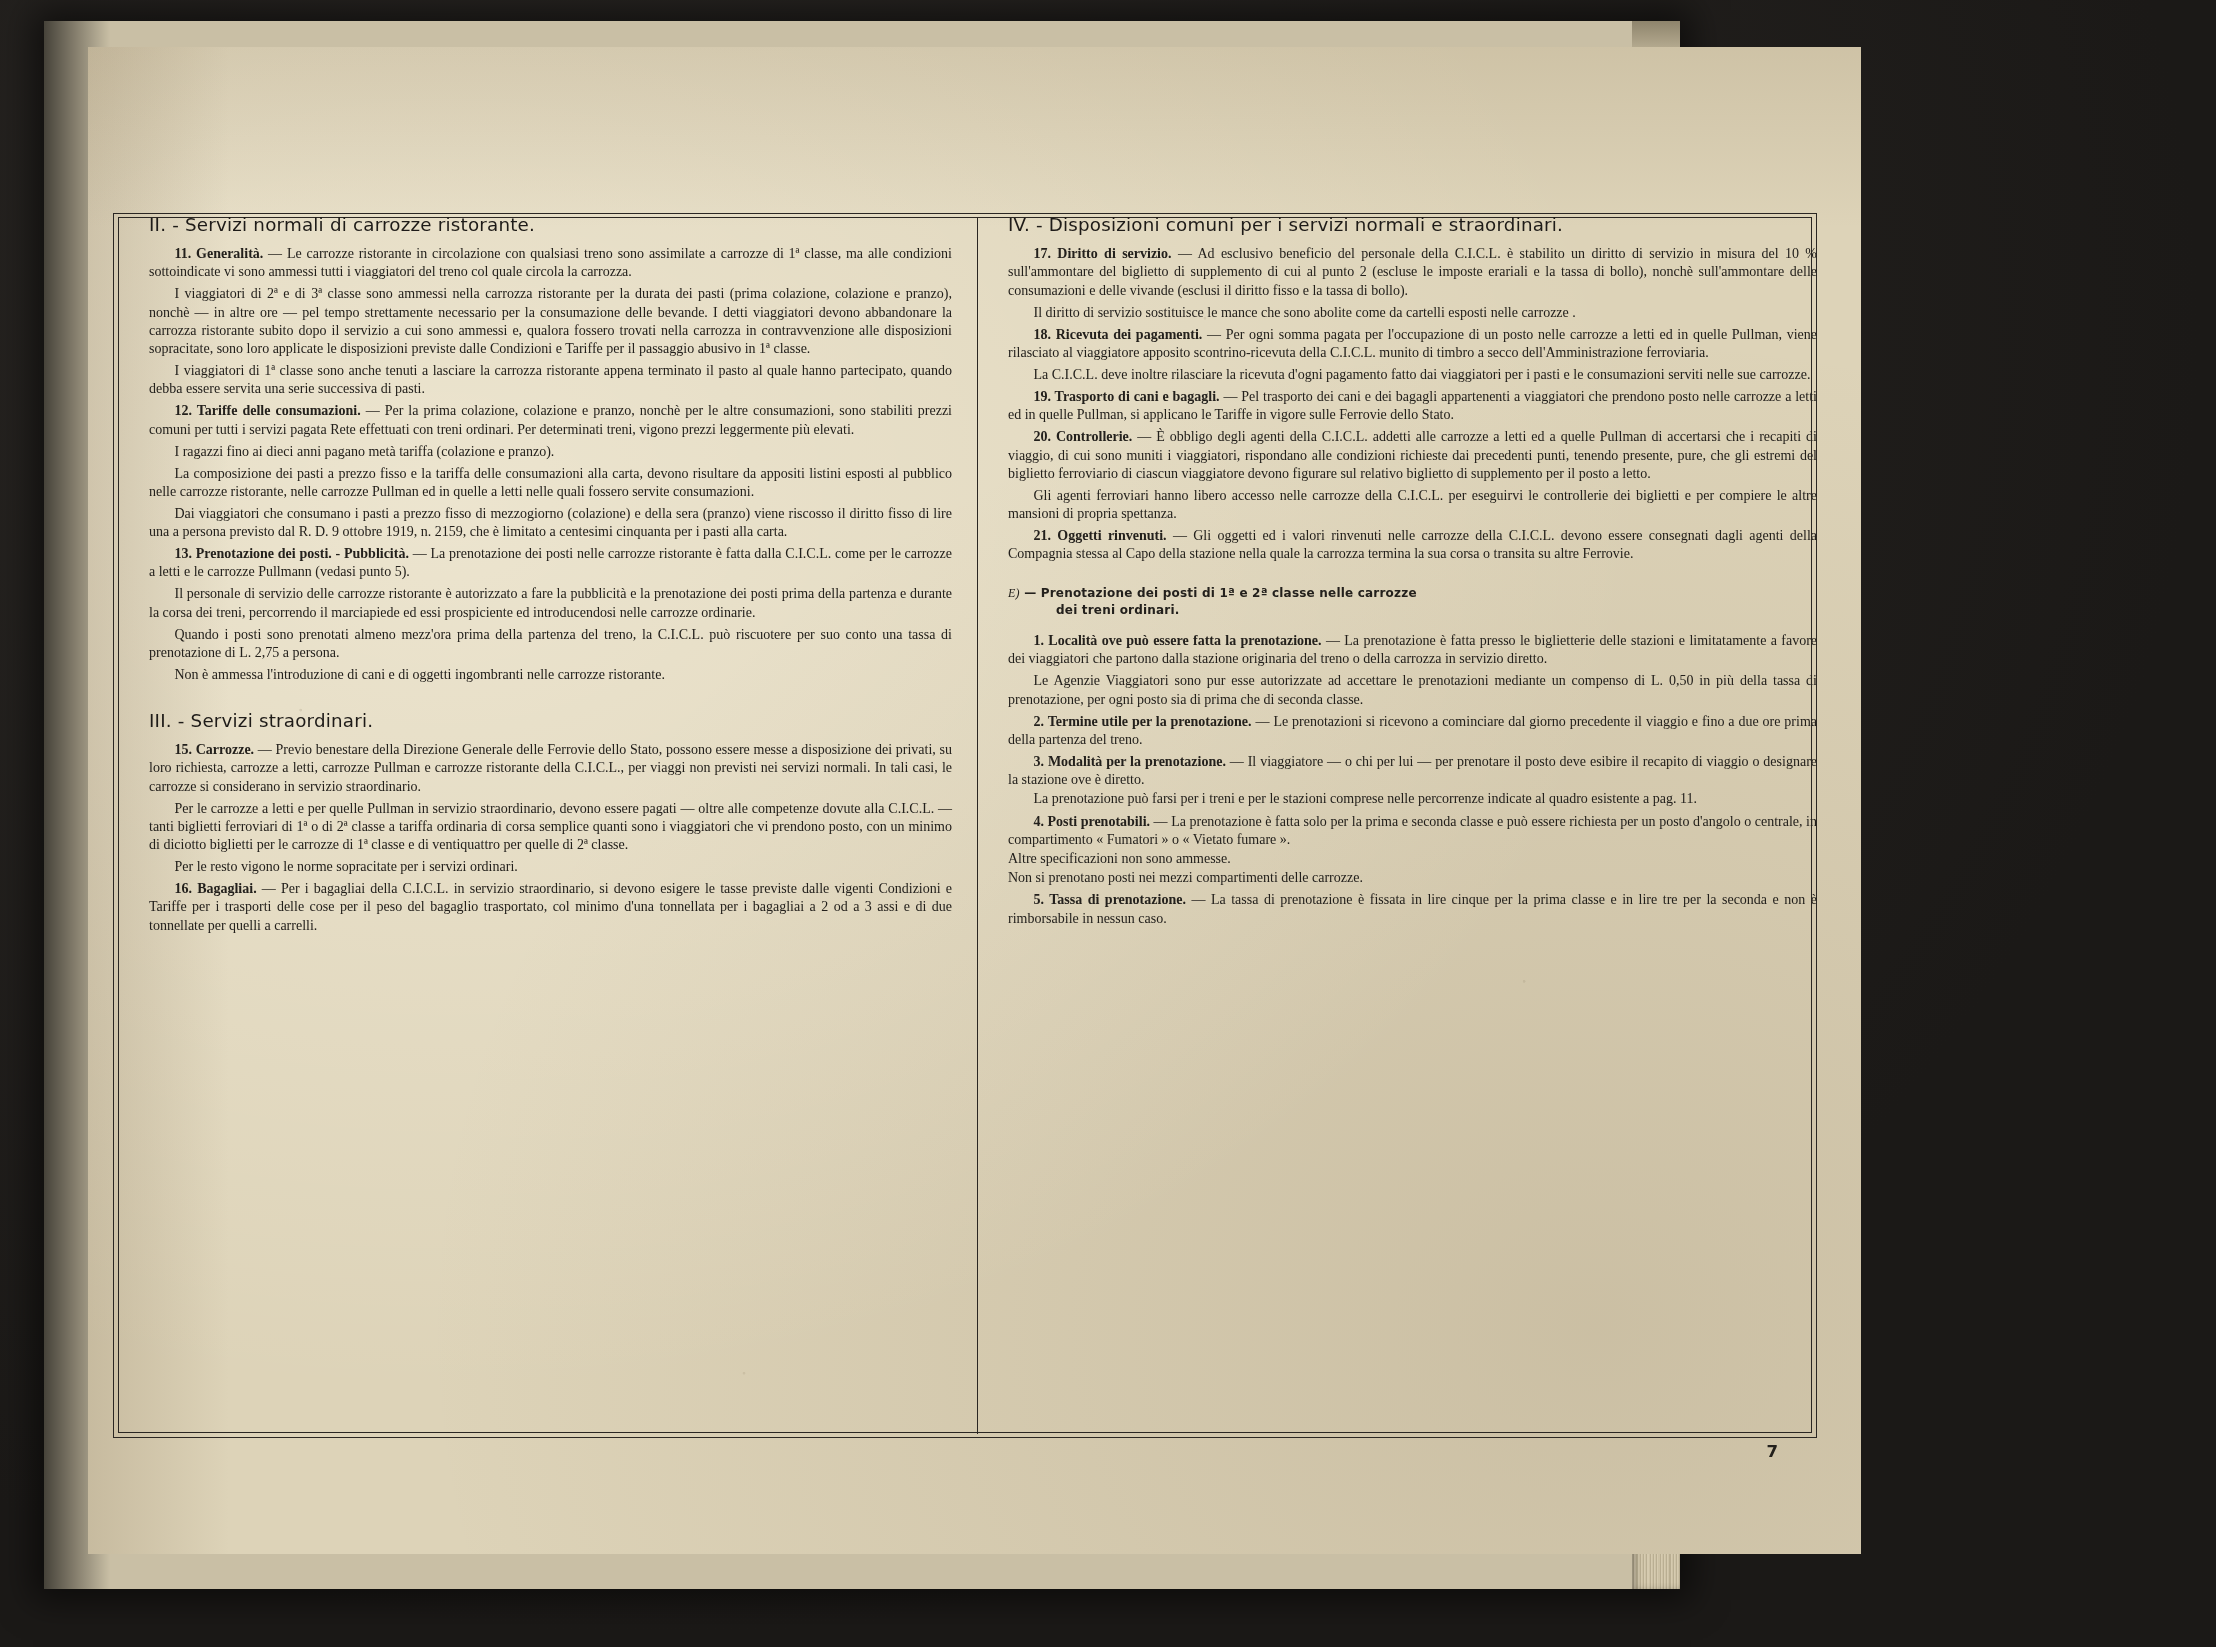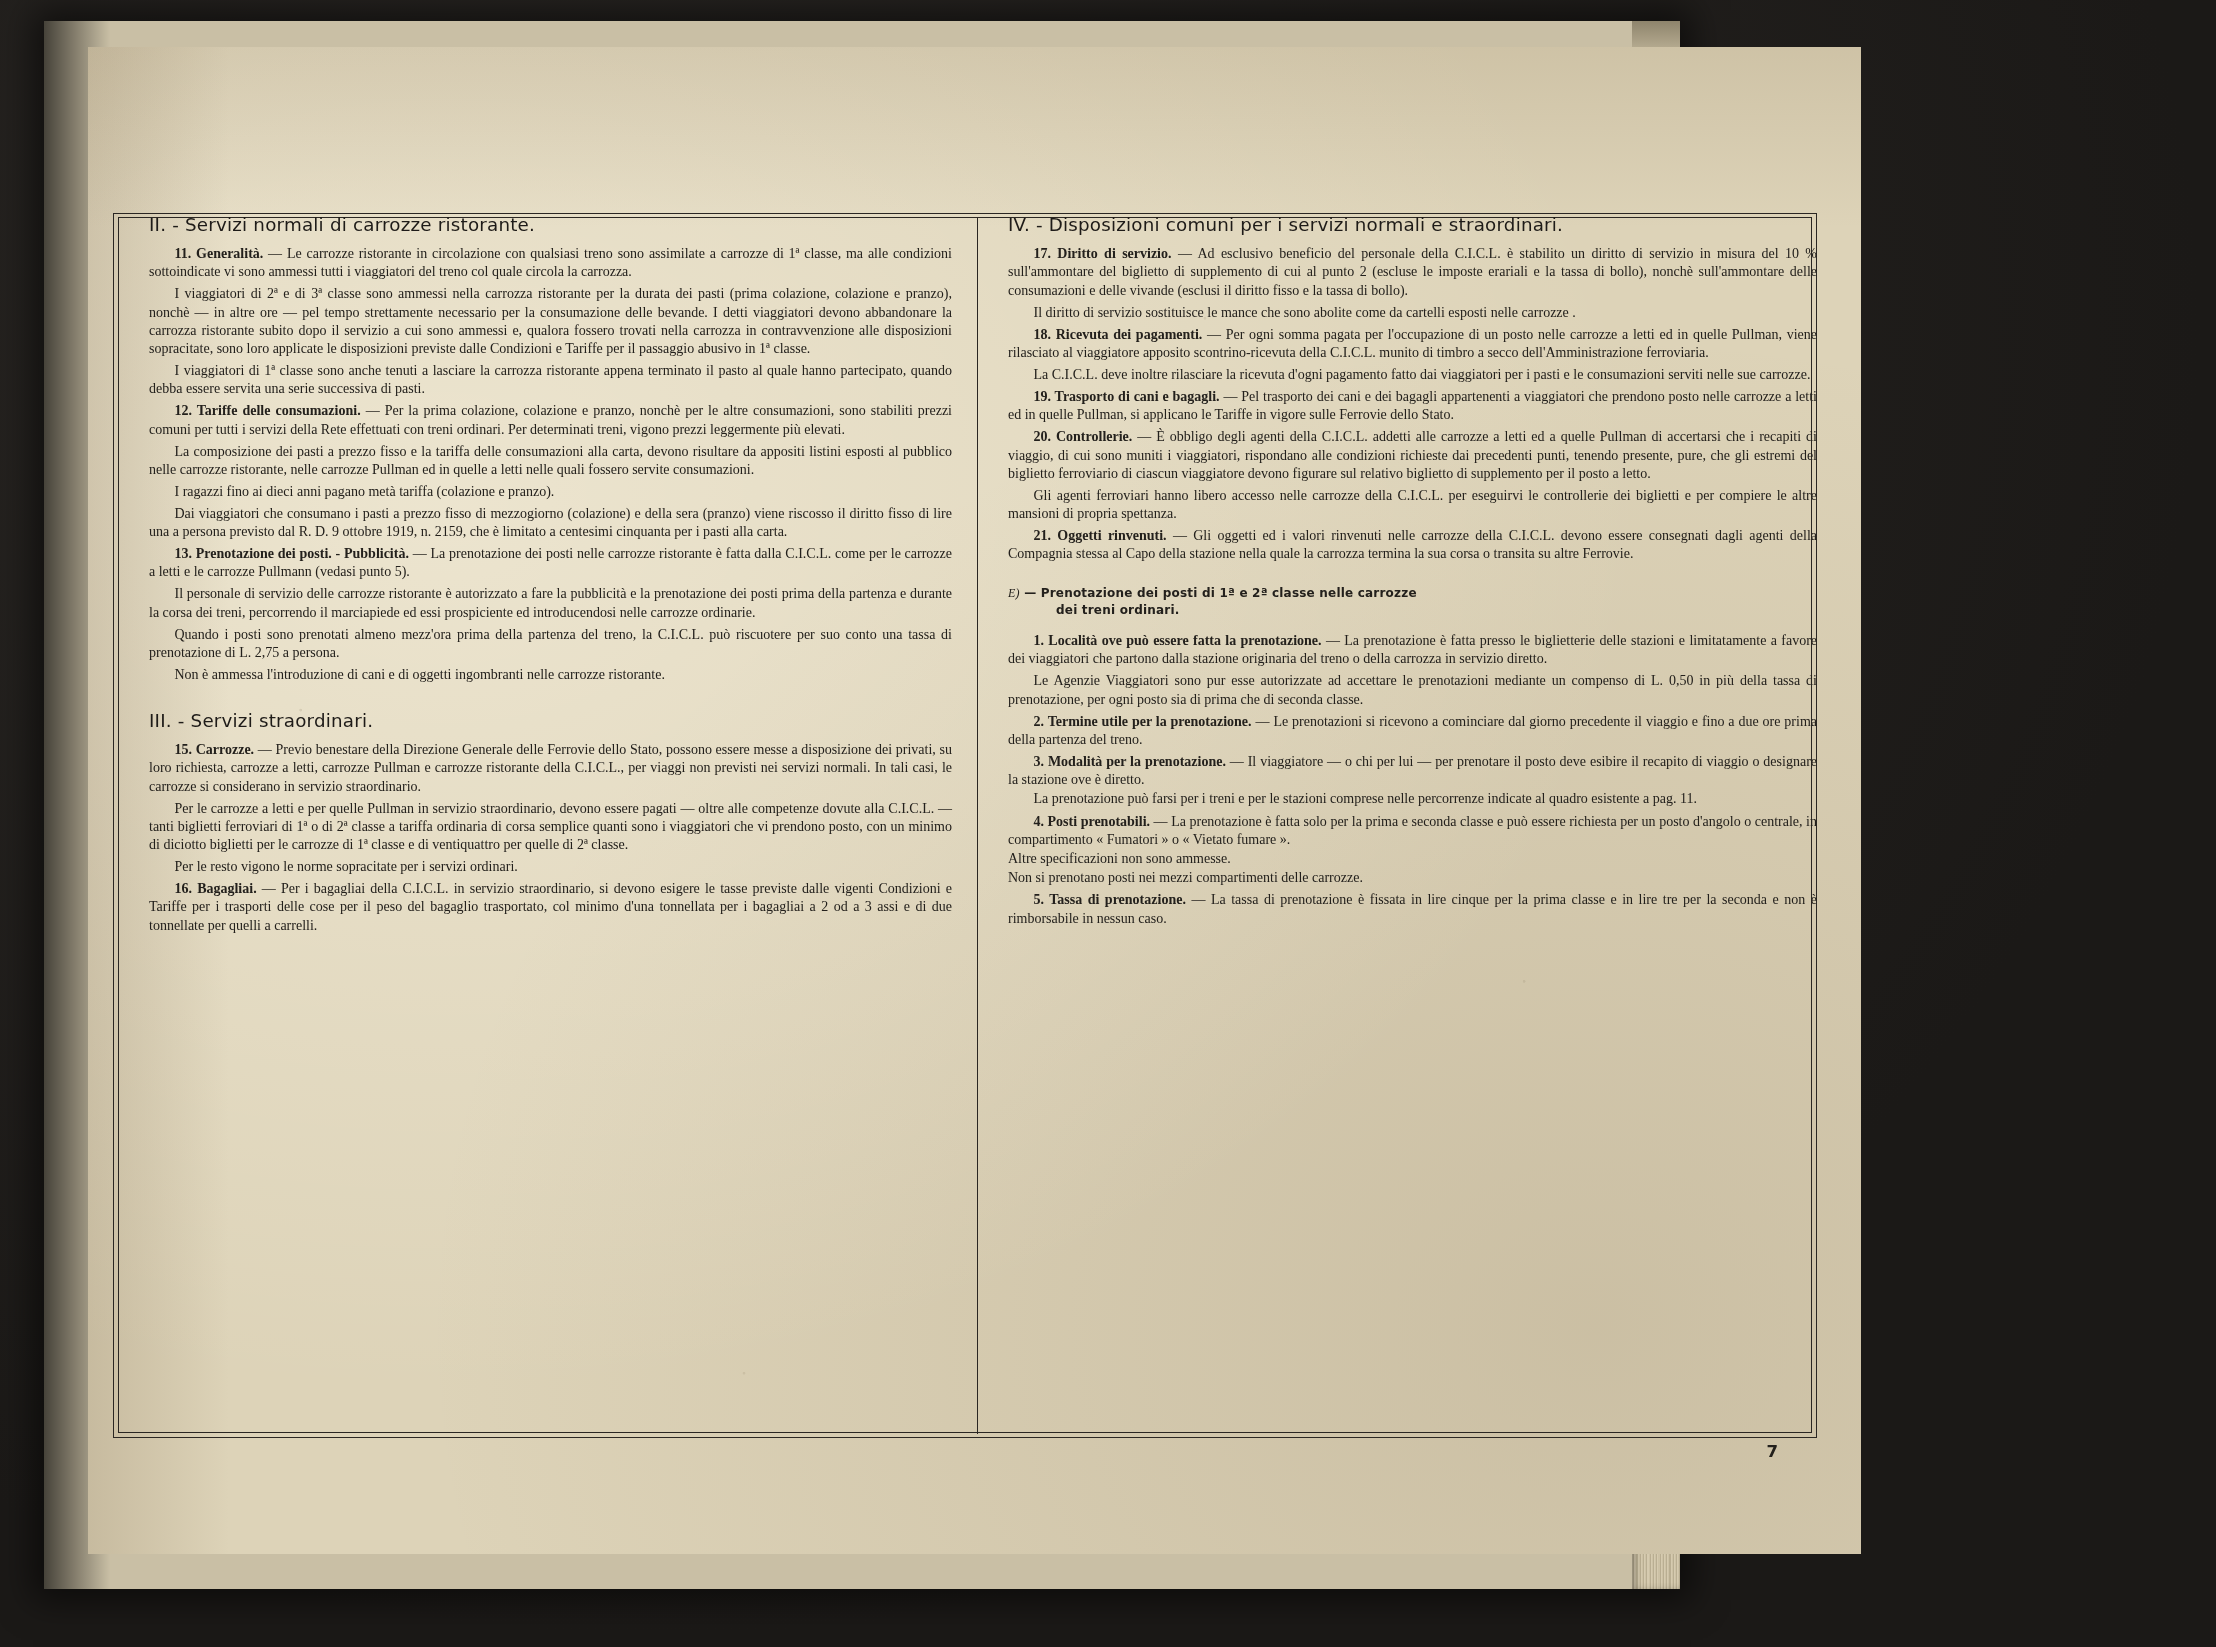--- a/index.html
+++ b/index.html
@@ -183,25 +183,25 @@
     <div class="col col-left">
 
       <h2 class="sect">II. - Servizi normali di carrozze ristorante.</h2>
 
       <p><span class="run-head">11. Generalità.</span> <span>— Le carrozze ristorante in circolazione con qualsiasi treno sono assimilate a carrozze di 1ª classe, ma alle condizioni sottoindicate vi sono ammessi tutti i viaggiatori del treno col quale circola la carrozza.</span></p>
 
       <p><span>I viaggiatori di 2ª e di 3ª classe sono ammessi nella carrozza ristorante per la durata dei pasti (prima colazione, colazione e pranzo), nonchè — in altre ore — pel tempo strettamente necessario per la consumazione delle bevande. I detti viaggiatori devono abbandonare la carrozza ristorante subito dopo il servizio a cui sono ammessi e, qualora fossero trovati nella carrozza in contravvenzione alle disposizioni sopracitate, sono loro applicate le disposizioni previste dalle Condizioni e Tariffe per il passaggio abusivo in 1ª classe.</span></p>
 
       <p><span>I viaggiatori di 1ª classe sono anche tenuti a lasciare la carrozza ristorante appena terminato il pasto al quale hanno partecipato, quando debba essere servita una serie successiva di pasti.</span></p>
 
-      <p><span class="run-head">12. Tariffe delle consumazioni.</span> <span>— Per la prima colazione, colazione e pranzo, nonchè per le altre consumazioni, sono stabiliti prezzi comuni per tutti i servizi della Rete effettuati con treni ordinari. Per determinati treni, vigono prezzi leggermente più elevati.</span></p>
+      <p><span class="run-head">12. Tariffe delle consumazioni.</span> <span>— Per la prima colazione, colazione e pranzo, nonchè per le altre consumazioni, sono stabiliti prezzi comuni per tutti i servizi pagata Rete effettuati con treni ordinari. Per determinati treni, vigono prezzi leggermente più elevati.</span></p>
+
+      <p><span>I ragazzi fino ai dieci anni pagano metà tariffa (colazione e pranzo).</span></p>
 
       <p><span>La composizione dei pasti a prezzo fisso e la tariffa delle consumazioni alla carta, devono risultare da appositi listini esposti al pubblico nelle carrozze ristorante, nelle carrozze Pullman ed in quelle a letti nelle quali fossero servite consumazioni.</span></p>
-
-      <p><span>I ragazzi fino ai dieci anni pagano metà tariffa (colazione e pranzo).</span></p>
 
       <p><span>Dai viaggiatori che consumano i pasti a prezzo fisso di mezzogiorno (colazione) e della sera (pranzo) viene riscosso il diritto fisso di lire una a persona previsto dal R. D. 9 ottobre 1919, n. 2159, che è limitato a centesimi cinquanta per i pasti alla carta.</span></p>
 
       <p><span class="run-head">13. Prenotazione dei posti. - Pubblicità.</span> <span>— La prenotazione dei posti nelle carrozze ristorante è fatta dalla C.I.C.L. come per le carrozze a letti e le carrozze Pullmann (vedasi punto 5).</span></p>
 
       <p><span>Il personale di servizio delle carrozze ristorante è autorizzato a fare la pubblicità e la prenotazione dei posti prima della partenza e durante la corsa dei treni, percorrendo il marciapiede ed essi prospiciente ed introducendosi nelle carrozze ordinarie.</span></p>
 
       <p><span>Quando i posti sono prenotati almeno mezz'ora prima della partenza del treno, la C.I.C.L. può riscuotere per suo conto una tassa di prenotazione di L. 2,75 a persona.</span></p>
 
 

